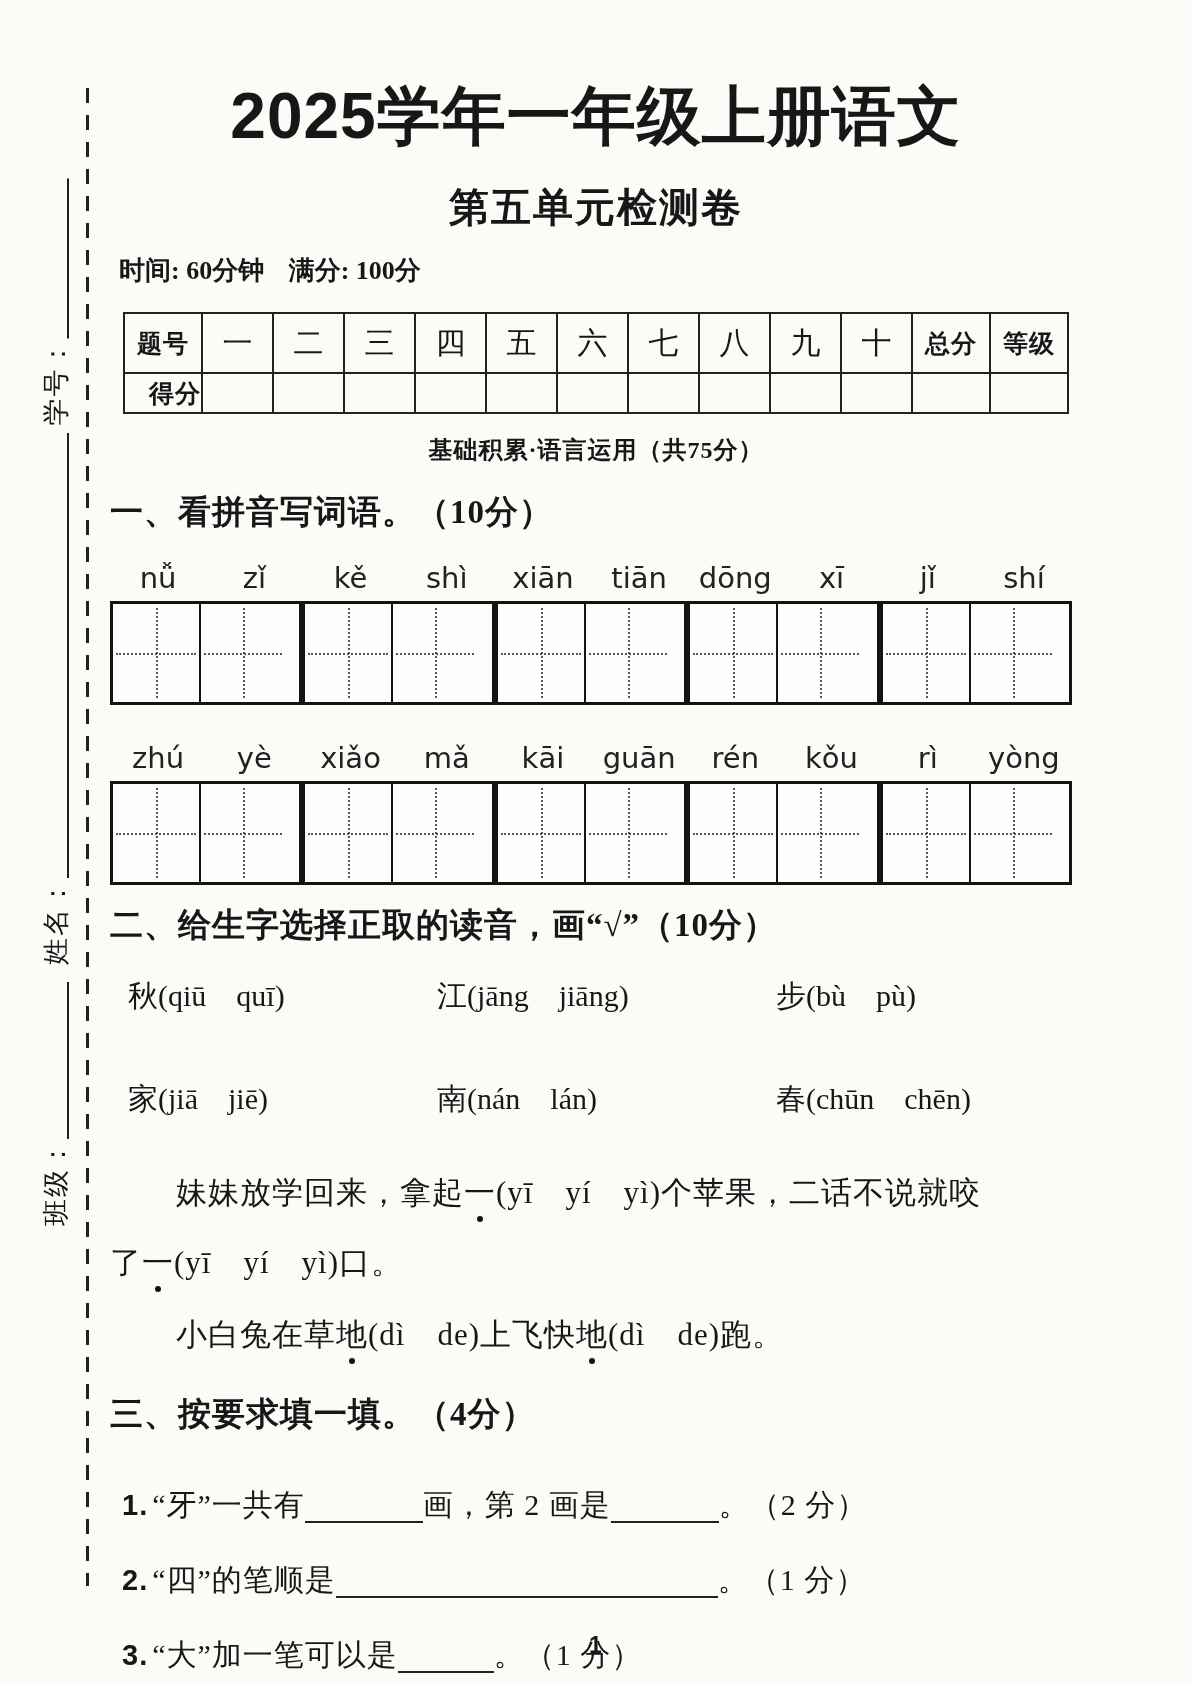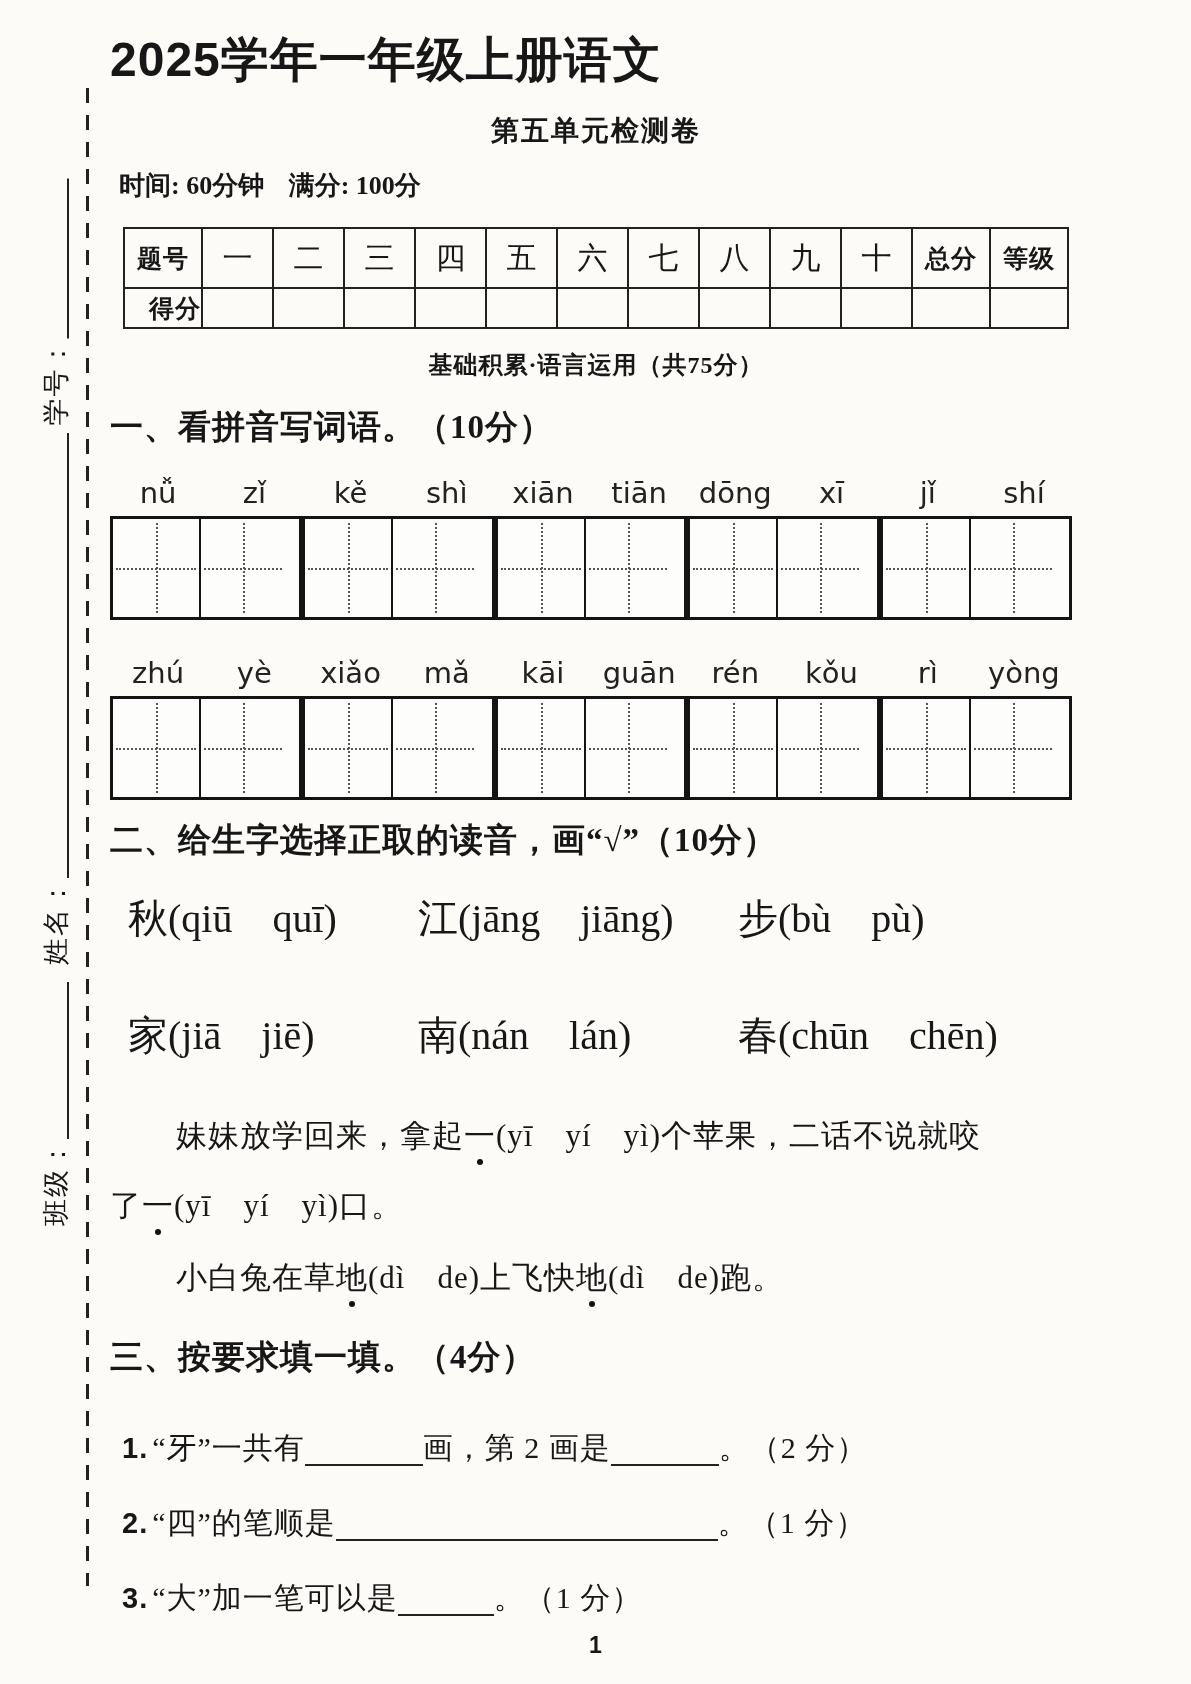--- a/index.html
+++ b/index.html
@@ -14,24 +14,24 @@
     white-space:nowrap; font-size:27px; letter-spacing:2px; }
   .mf-id    { top:302px; }
   .mf-name  { top:699px; }
   .mf-class { top:1104px; }
   .mline { display:inline-block; border-bottom:2.5px solid #222; height:20px; vertical-align:-4px; }
   .mline-id { width:160px; } .mline-name { width:445px; } .mline-class { width:157px; }
 
   
   .content { position:absolute; left:110px; top:0; width:972px; }
 
-  .title { margin-top:28px; font-family:"Liberation Sans",sans-serif;
-    font-weight:900; font-size:48px; letter-spacing:1px; }
+  .title { margin-top:73px; text-align:center; font-family:"Liberation Sans",sans-serif;
+    font-weight:900; font-size:64px; letter-spacing:1px; }
   .subtitle { margin-top:20px; text-align:center; font-family:"Liberation Sans",sans-serif;
-    font-weight:900; font-size:28px; letter-spacing:2px; }
+    font-weight:900; font-size:40px; letter-spacing:2px; }
   .meta { margin-top:18px; text-align:left; font-weight:700; font-size:26px; }
   .meta span { margin:0 9px; }
 
   
   .score-table { margin:24px auto 0; border-collapse:collapse; table-layout:fixed; }
   .score-table td { border:2px solid #222; text-align:center; vertical-align:middle;
     height:60px; font-size:30px; }
   .score-table tr.r2 td { height:40px;text-align:right; }
   .score-table td.wide { width:78px; font-size:25px; font-weight:600; letter-spacing:1px; }
   .score-table td.num { width:71px; }
@@ -48,21 +48,21 @@
   .pinyin-pair { display:flex; margin-bottom:6px; font-family:"DejaVu Sans",sans-serif;
     font-size:29px; color:#222; }
   .pinyin-pair span { width:50%; text-align:center; }
   .tzg { display:flex; border:3px solid #141414; background:#fdfdfb; }
   .tzg .cell { position:relative; width:86px; height:98px; }
   .tzg .cell + .cell { border-left:2.5px solid #141414; }
   .cell::before { content:""; position:absolute; left:50%; top:4px; bottom:4px; border-left:2px dotted #555; }
   .cell::after  { content:""; position:absolute; top:50%; left:3px; right:3px; border-top:2px dotted #555; }
 
   
-  .choice-row { display:flex; margin-top:28px; font-size:40px; padding-left:18px; }
+  .choice-row { display:flex; margin-top:28px; font-size:30px; padding-left:18px;gap:19px; }
   .choice-row.second { margin-top:62px; }
   .choice-row span:nth-child(1){ width:290px; }
   .choice-row span:nth-child(2){ width:320px; }
   .para { margin-top:28px; font-size:31px; letter-spacing:1px; }
   .para.indent { text-indent:66px; }
   .para.first { margin-top:52px; }
   .para.s3 { margin-top:30px; }
   .dot { position:relative; }
   .dot::after { content:""; position:absolute; left:50%; bottom:-12px; width:6px; height:6px;
     margin-left:-3px; border-radius:50%; background:#111; }

